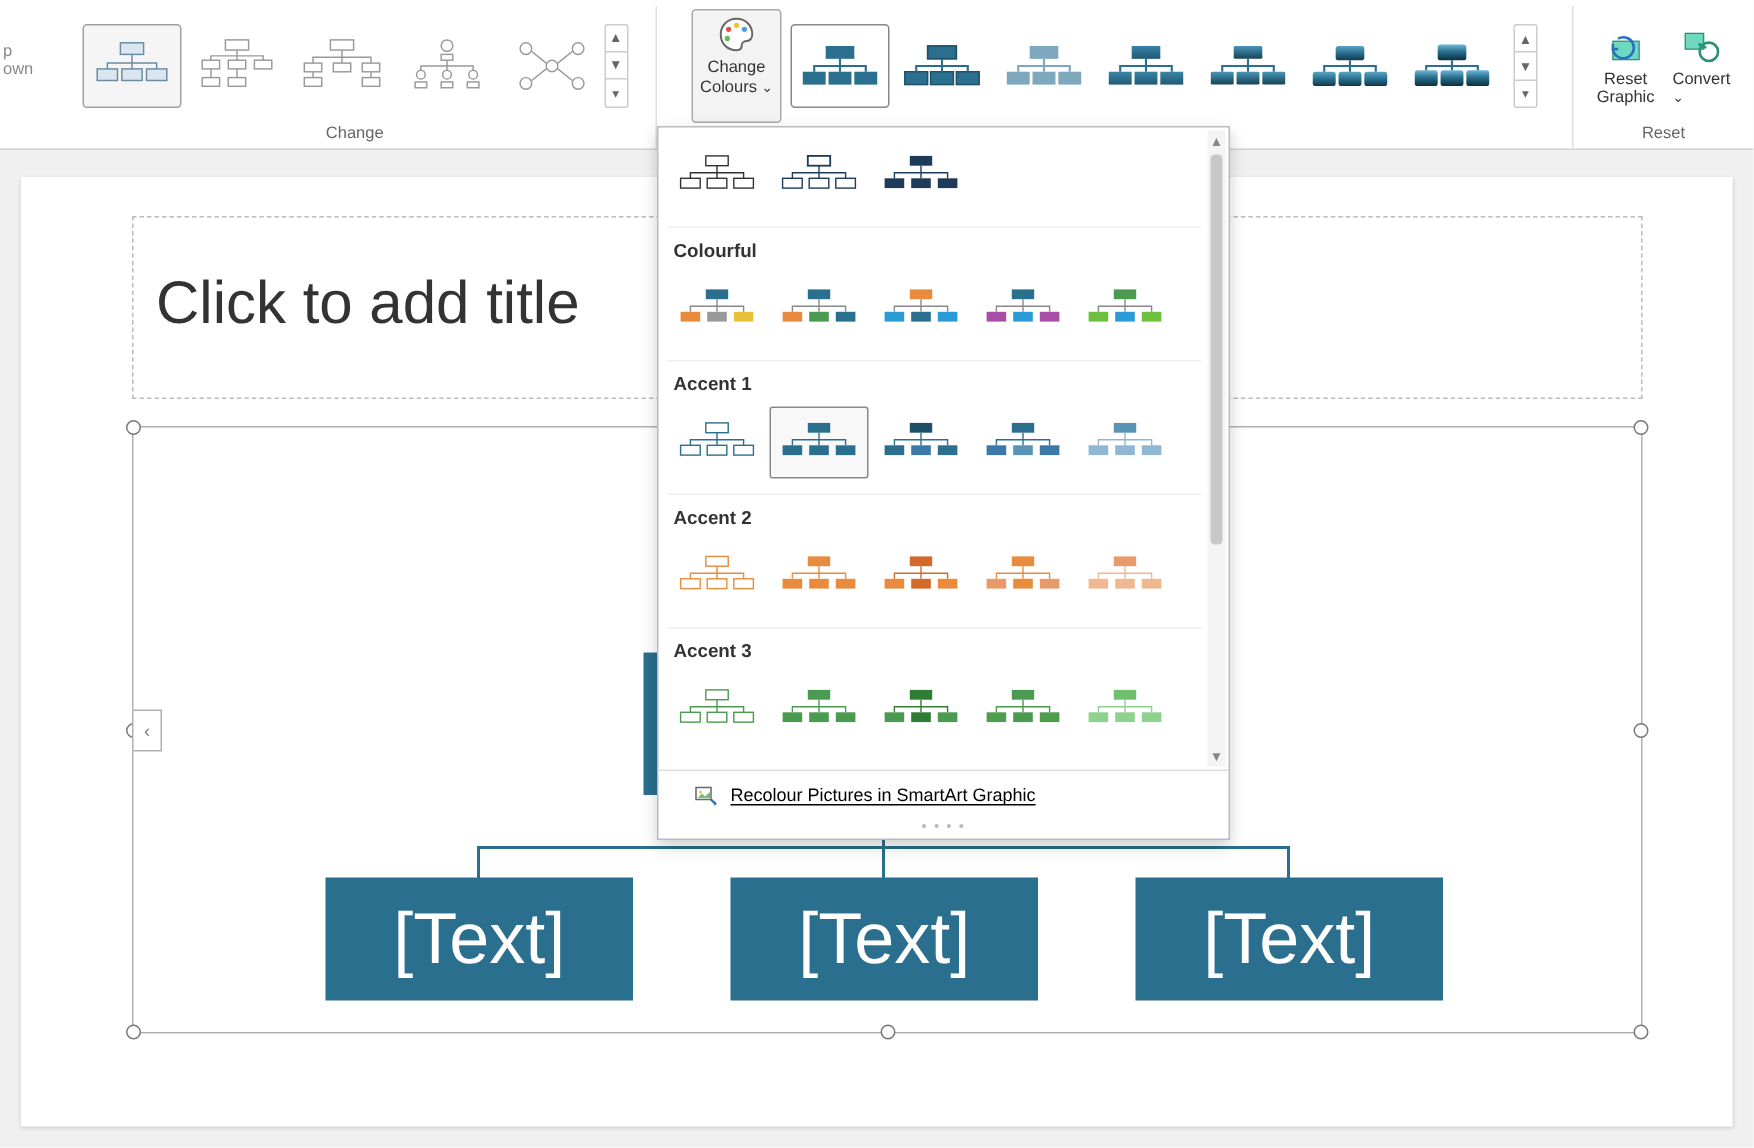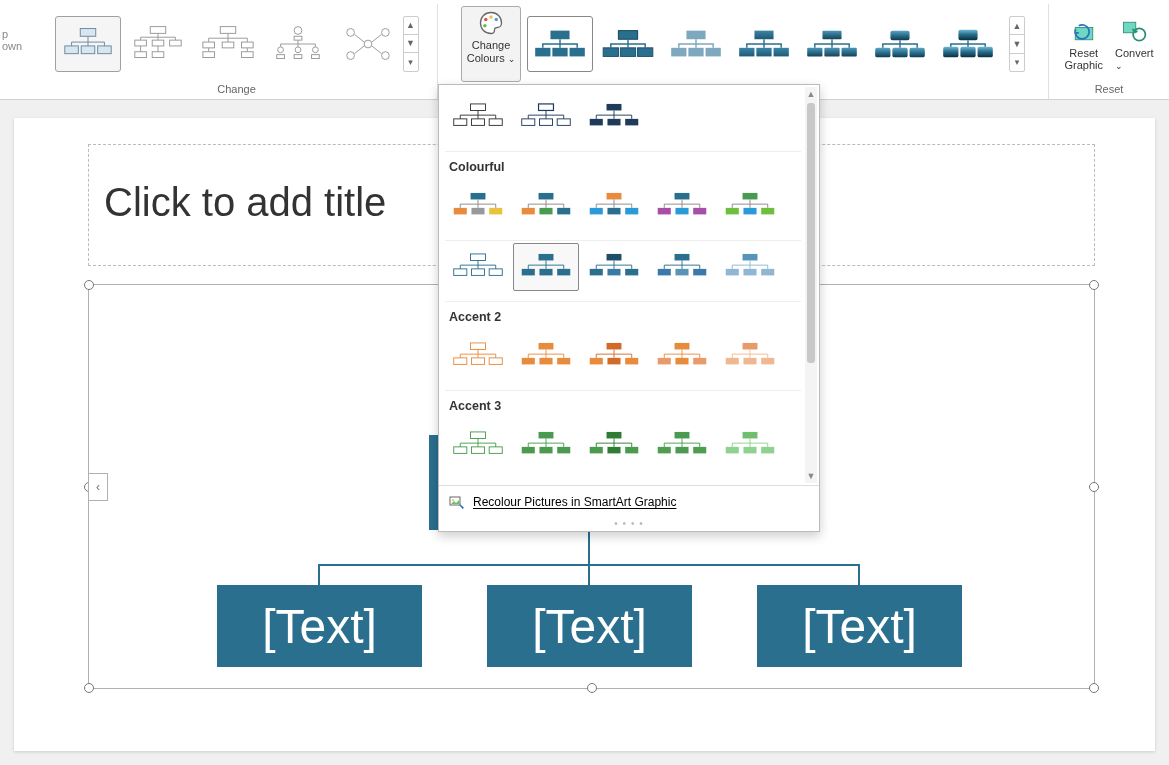--- a/index.html
+++ b/index.html
@@ -234,21 +234,21 @@
       border: 1px solid transparent;
       border-radius: 2px;
       cursor: pointer;
     }
     .dd-thumb.selected {
       border: 1px solid #888;
       background: #f8f8f8;
     }
     .dd-footer {
       border-top: 1px solid #ddd;
-      padding: 8px 10px;
+      padding: 8px 24px;
       display: flex; align-items: center; gap: 8px;
       cursor: pointer;
       font-size: 12px;
     }
     .dd-footer .icon { width: 16px; height: 16px; }
     .dd-footer span { text-decoration: underline; text-underline-offset: 2px; }
     .dd-drag {
       text-align: center; color: #bbb; font-size: 10px; padding-bottom: 2px;
       letter-spacing: 1px;
     }
@@ -592,20 +592,21 @@
         <svg width="56" height="38" viewBox="0 0 60 40">
             <rect x="22" y="6" width="16" height="7" fill="#4a9b4f"></rect>
             <rect x="4" y="22" width="14" height="7" fill="#6fbf3f"></rect>
             <rect x="23" y="22" width="14" height="7" fill="#2a9bd6"></rect>
             <rect x="42" y="22" width="14" height="7" fill="#6fbf3f"></rect>
             <path d="M30 13 V18 M11 22 V18 H49 V22 M30 18 V22" stroke="#888" fill="none"></path>
           </svg>
       </div>
     </div>
 
+    <div class="dd-section-title">Accent 1</div>
     <div class="dd-row">
       <div class="dd-thumb">
         <svg width="56" height="38" viewBox="0 0 60 40">
             <rect x="22" y="6" width="16" height="7" fill="#fff" stroke="#2a6f8e"></rect>
             <rect x="4" y="22" width="14" height="7" fill="#fff" stroke="#2a6f8e"></rect>
             <rect x="23" y="22" width="14" height="7" fill="#fff" stroke="#2a6f8e"></rect>
             <rect x="42" y="22" width="14" height="7" fill="#fff" stroke="#2a6f8e"></rect>
             <path d="M30 13 V18 M11 22 V18 H49 V22 M30 18 V22" stroke="#2a6f8e" fill="none"></path>
           </svg>
       </div>

